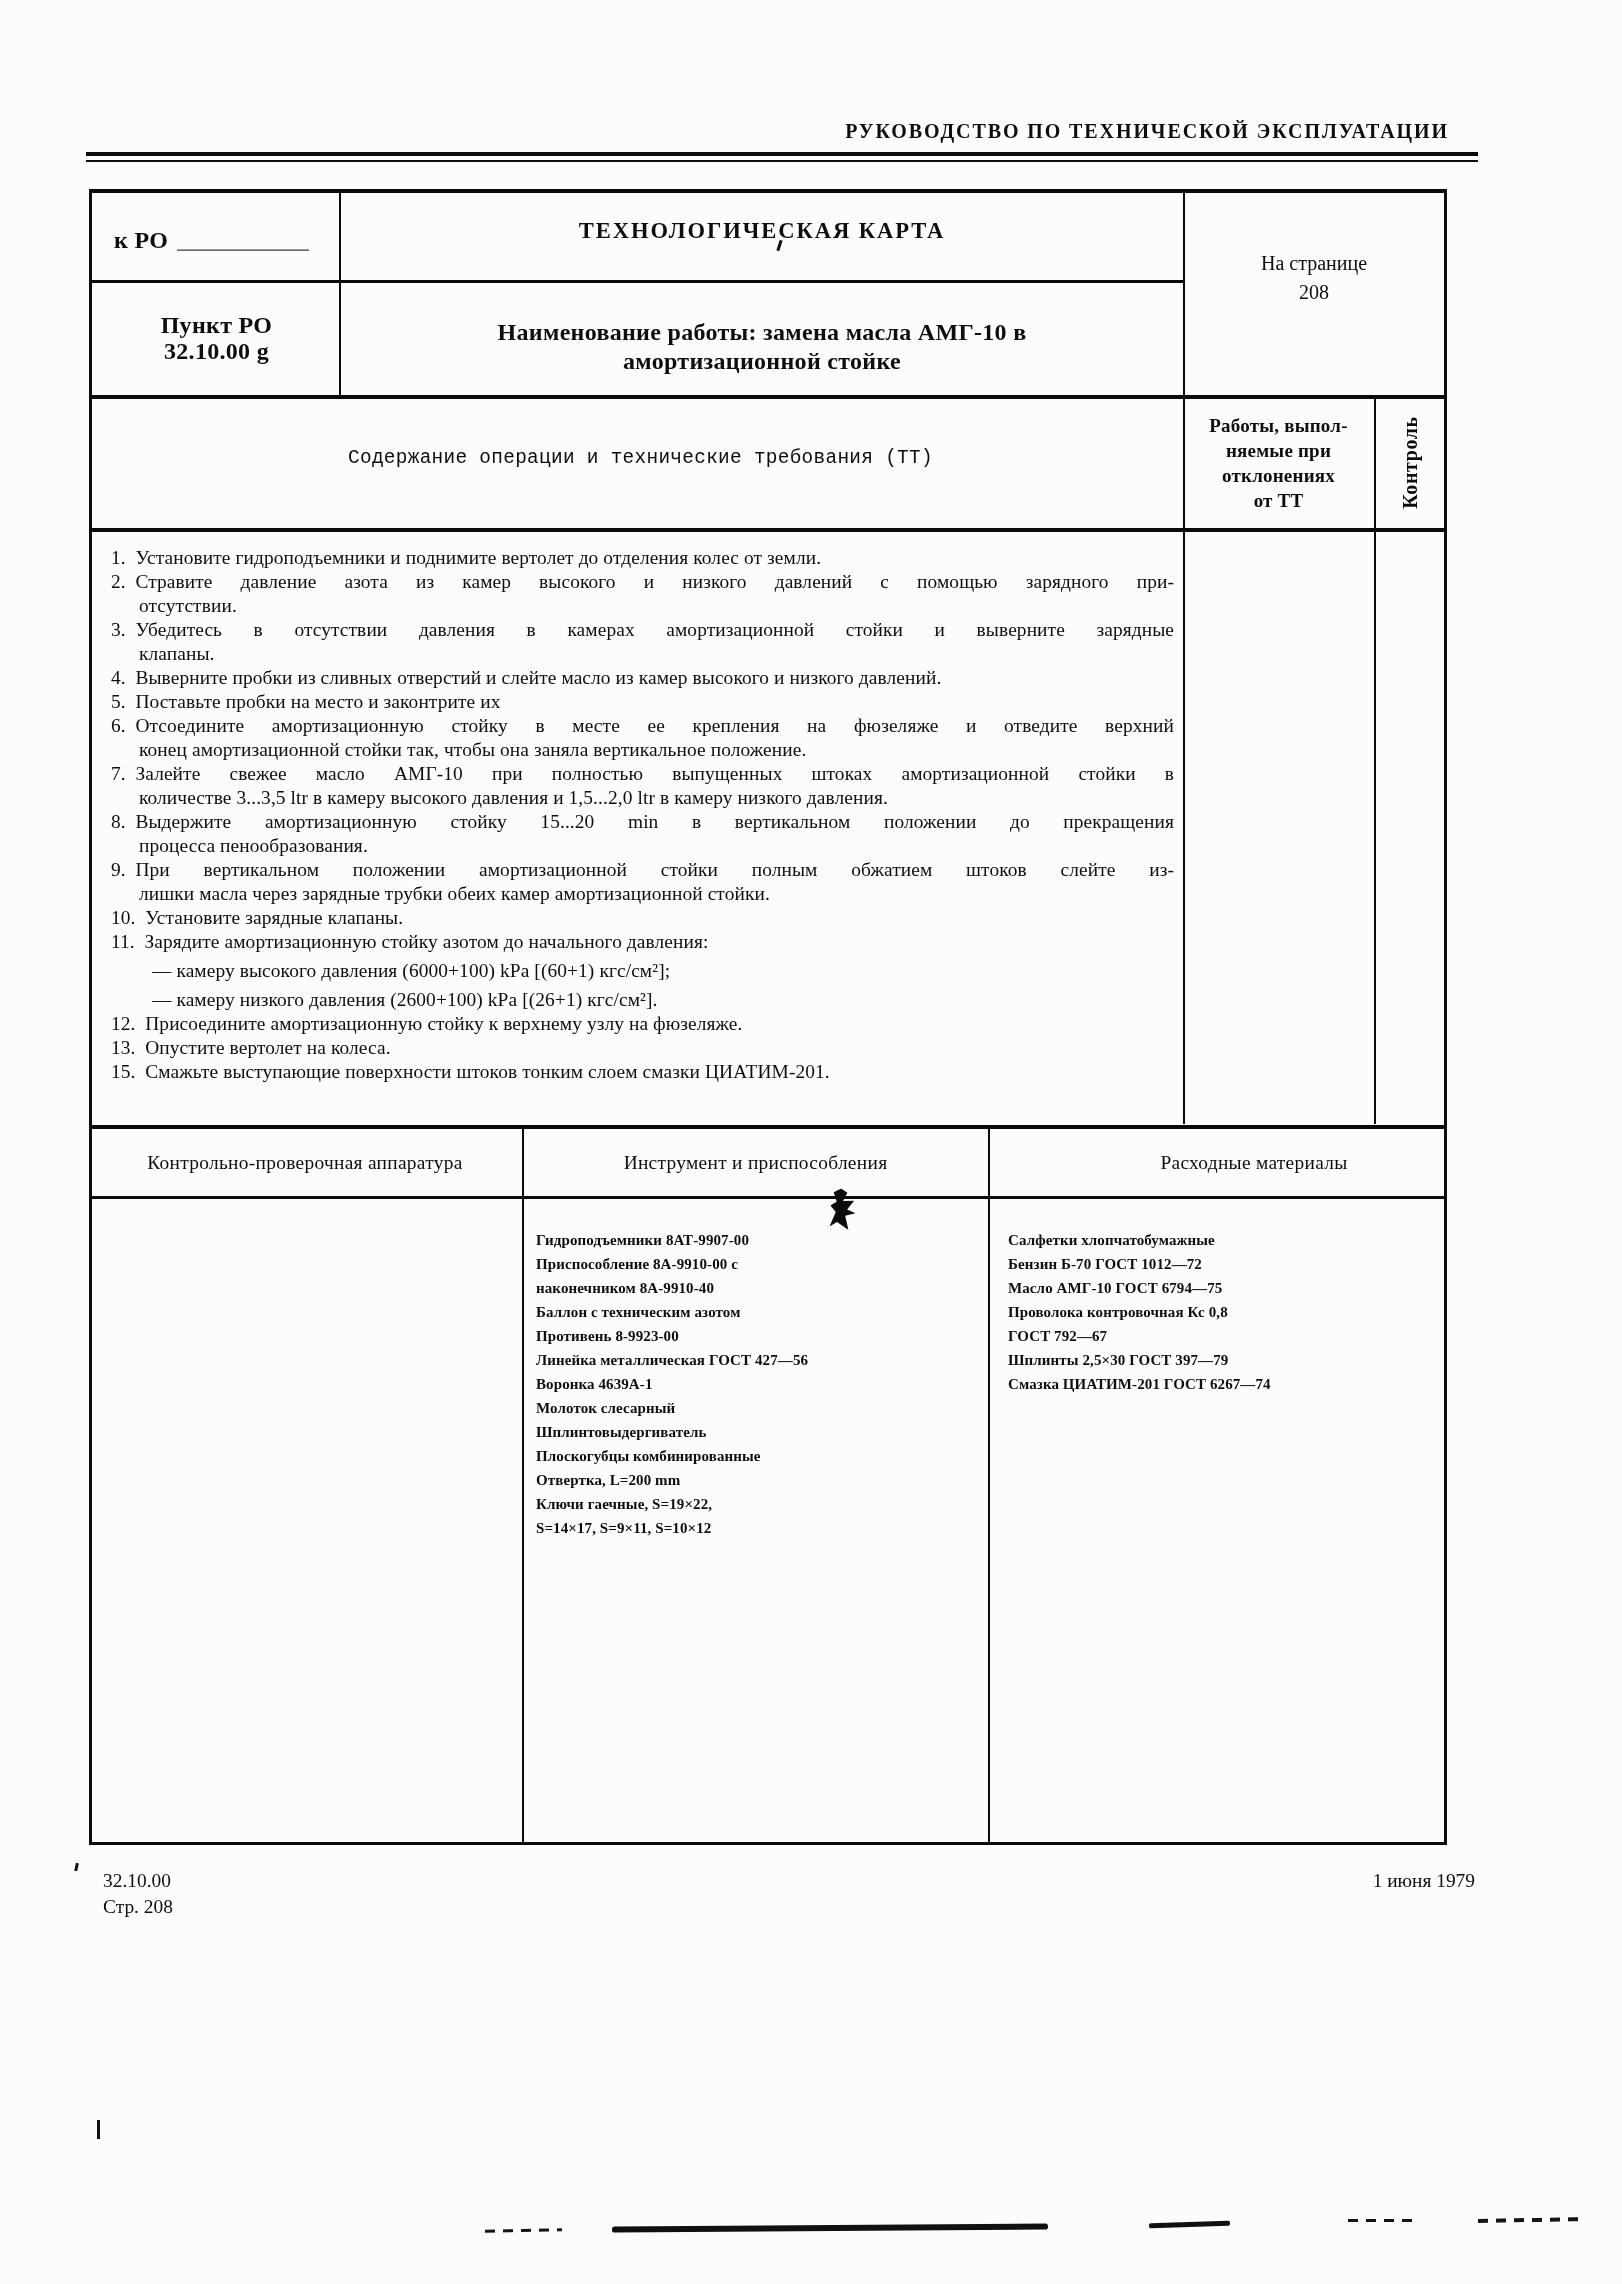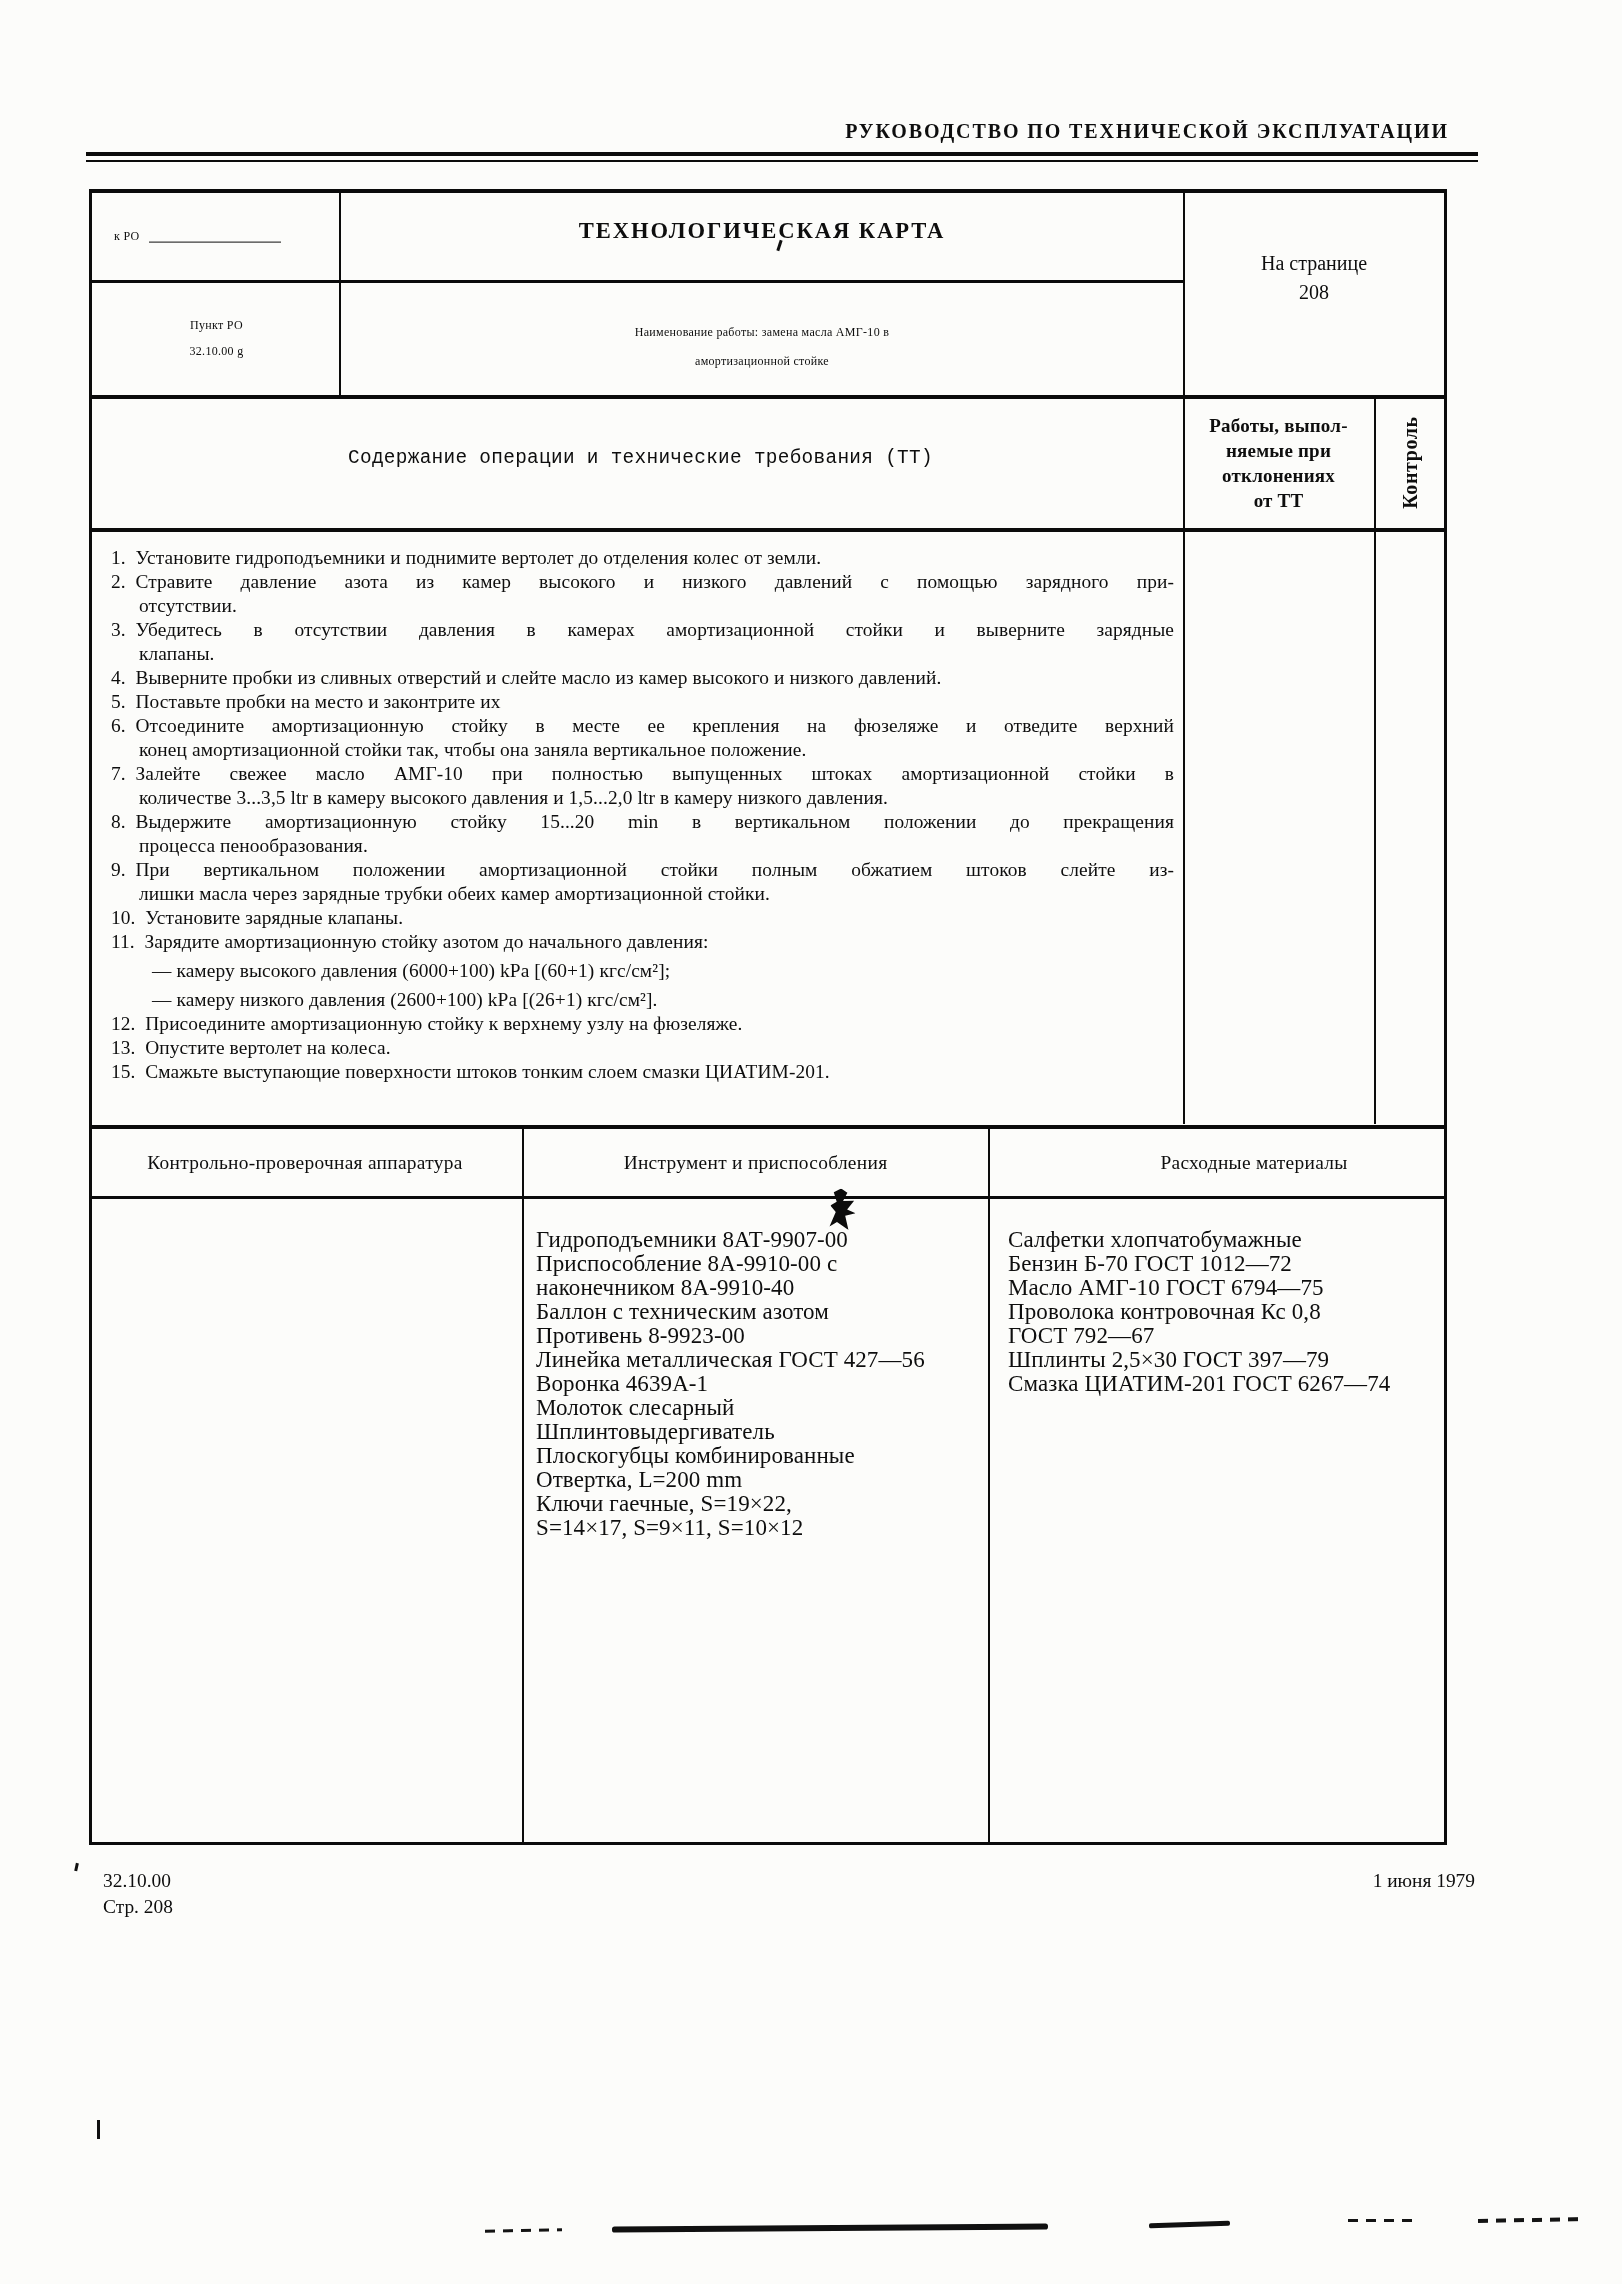--- a/index.html
+++ b/index.html
@@ -8,34 +8,34 @@
     background:#fcfcfa;color:#0e0e0e;
     font-family:"Liberation Serif","DejaVu Serif",serif;
     overflow:hidden;
   }
   .t{position:absolute;}
   .c{text-align:center;}
   .r{text-align:right;}
   .rule{position:absolute;background:#0b0b0b;}
   .page-title{font-size:20px;font-weight:bold;letter-spacing:1.9px;white-space:nowrap;}
   .card-title{font-size:22.6px;font-weight:bold;letter-spacing:1.9px;}
-  .lbl{font-size:12px;line-height:26px;letter-spacing:0.3px;}
+  .lbl{font-size:24px;line-height:26px;letter-spacing:0.3px;font-weight:bold;}
   .onpage{font-size:20px;line-height:29px;}
   .blank-line{display:inline-block;width:132px;height:1em;border-bottom:1.9px solid #0e0e0e;margin-left:9px;transform:translateY(2.6px);}
   .sect-hdr{font-size:19.4px;letter-spacing:0.3px;}
   .dev-hdr{font-size:19px;font-weight:bold;line-height:25px;letter-spacing:0.2px;}
   .ctl-box{display:flex;align-items:center;justify-content:center;}
   .ctl-box span{transform:rotate(-90deg);white-space:nowrap;font-size:20px;font-weight:bold;letter-spacing:0.6px;}
   .proc{font-size:19.4px;line-height:24px;letter-spacing:0.1px;}
   .pline{min-height:24px;}
   .jl{text-align:justify;text-align-last:justify;}
   .cont{padding-left:28px;}
   .sub{padding-left:41px;margin-top:5.2px;}
   .pnum{margin-right:9.7px;}
-  .list{font-size:23px;line-height:24px;letter-spacing:0.1px;}
+  .list{font-size:15px;line-height:24px;letter-spacing:0.1px;font-weight:bold;}
   .footer-txt{font-size:19.4px;line-height:26px;}
   .blot{
     position:absolute;left:830px;top:1189px;width:26px;height:40px;background:#0c0c0c;
     transform:rotate(8deg);
     clip-path:polygon(32% 0,58% 8%,46% 30%,88% 26%,66% 50%,100% 56%,62% 66%,82% 100%,34% 84%,8% 98%,24% 60%,0 46%,22% 34%,6% 12%);
   }
   .speck{position:absolute;background:#101010;}
   .sm-dash{background:repeating-linear-gradient(90deg,#141414 0 10.3px,rgba(0,0,0,0) 10.3px 18px);}
 </style>
 </head>

